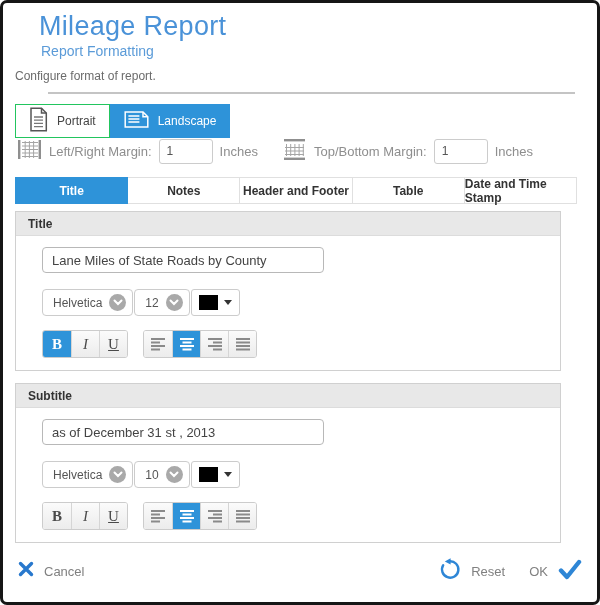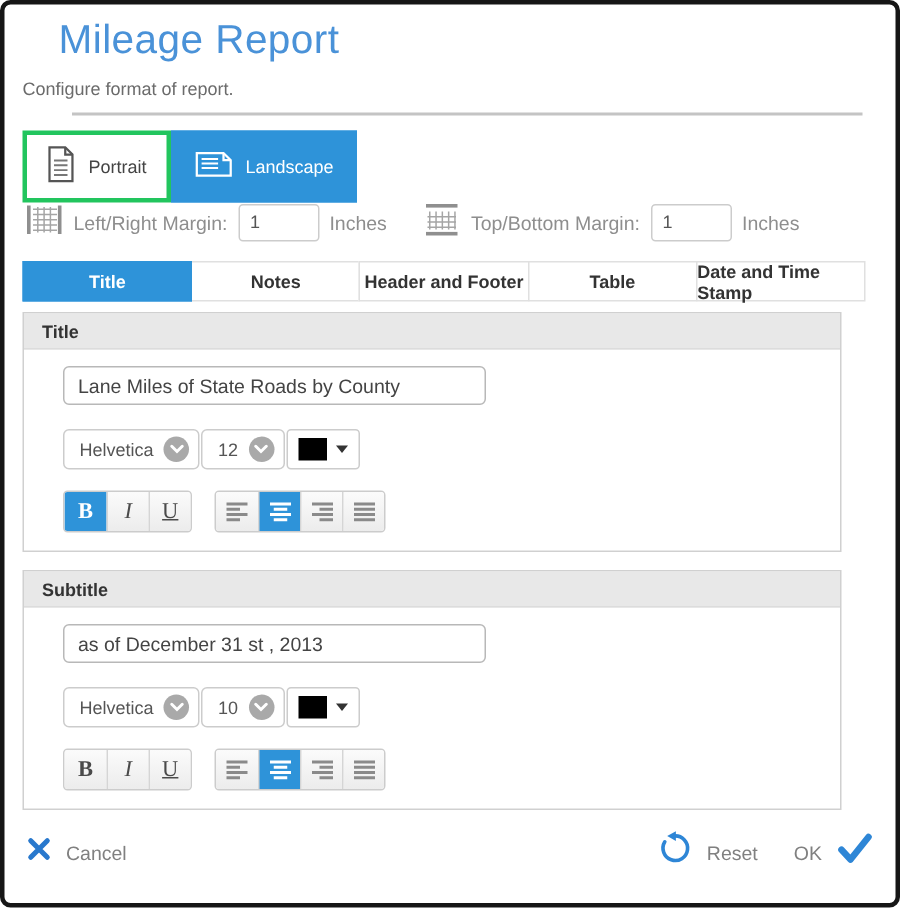--- a/index.html
+++ b/index.html
@@ -10,22 +10,22 @@
     background:#fff; overflow:hidden;
   }
   
   .page-title { margin:8px 0 0 36px; font-size:27px; color:#4A92D8; font-weight:400; letter-spacing:0.3px; }
   .page-subtitle { margin:1px 0 0 38px; font-size:14px; color:#5B9BD8; }
   .page-desc { margin:10px 0 0 12px; font-size:12px; color:#6b6b6b; }
   .rule { margin:9px 22px 0 45px; border:none; border-top:2px solid #c4c4c4; }
 
   
   .orient-row { margin:10px 0 0 12px; display:flex; }
-  .orient-btn { display:inline-flex; align-items:center; gap:9px; height:48px; padding:0 13px;
-    border:3px solid #22c55e; background:#fff; font-size:12px; color:#444; cursor:pointer; }
+  .orient-btn { display:inline-flex; align-items:center; gap:9px; height:34px; padding:0 13px;
+    border:1px solid #22c55e; background:#fff; font-size:12px; color:#444; cursor:pointer; }
   .orient-btn.selected { background:#2E93D9; border-color:#2E93D9; color:#fff; }
 
   
   .margins-row { margin:0 0 0 14px; display:flex; align-items:center; font-size:13px; color:#8e8e8e; }
   .margin-group { display:flex; align-items:center; gap:7px; }
   .margin-group + .margin-group { margin-left:24px; }
   .margin-input { width:54px; height:25px; border:1px solid #ccc; border-radius:3px; padding:0 7px;
     font-size:12px; color:#555; font-family:"Liberation Sans",sans-serif; }
 
   
@@ -75,20 +75,21 @@
   .footer-label { font-size:13px; color:#808080; }
   .footer-btn { display:flex; align-items:center; gap:10px; cursor:pointer; }
   .ok-group { margin-left:14px; }
 </style>
 </head>
 <body>
 
 <div class="window">
 
   <div class="page-title">Mileage Report</div>
+  <div class="page-subtitle">Report Formatting</div>
   <div class="page-desc">Configure format of report.</div>
   <hr class="rule">
 
   <div class="orient-row">
     <div class="orient-btn">
       <span>
         <svg width="19" height="25" viewBox="0 0 19 25">
           <path d="M2 1.2 h10.5 l4.8 4.8 v17.8 H2 z" fill="#fff" stroke="#555" stroke-width="1.5"></path>
           <path d="M12.5 1.2 v4.8 h4.8" fill="none" stroke="#555" stroke-width="1.5"></path>
           <path d="M5 10 h9 M5 13.2 h9 M5 16.4 h9 M5 19.6 h9" stroke="#777" stroke-width="1.3"></path>

